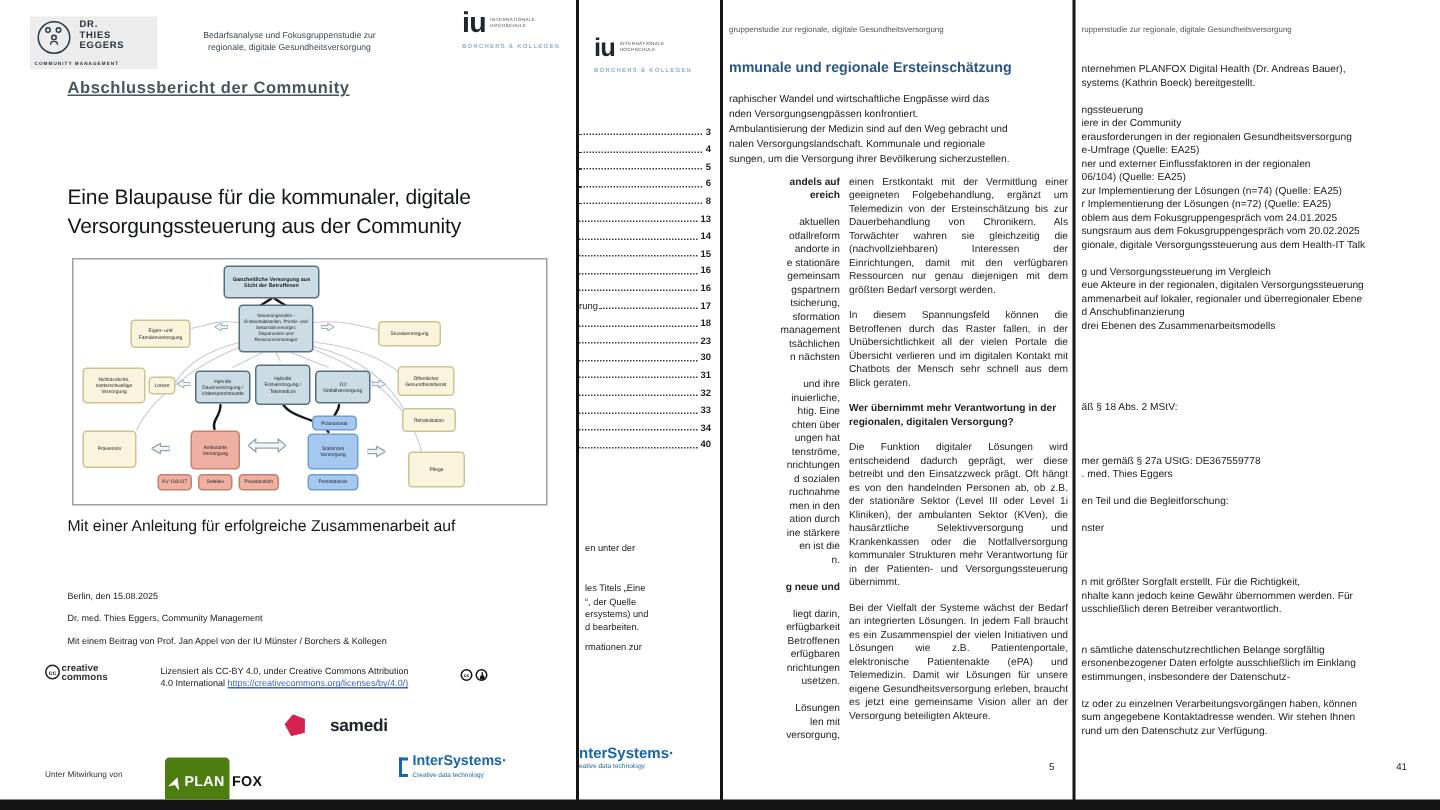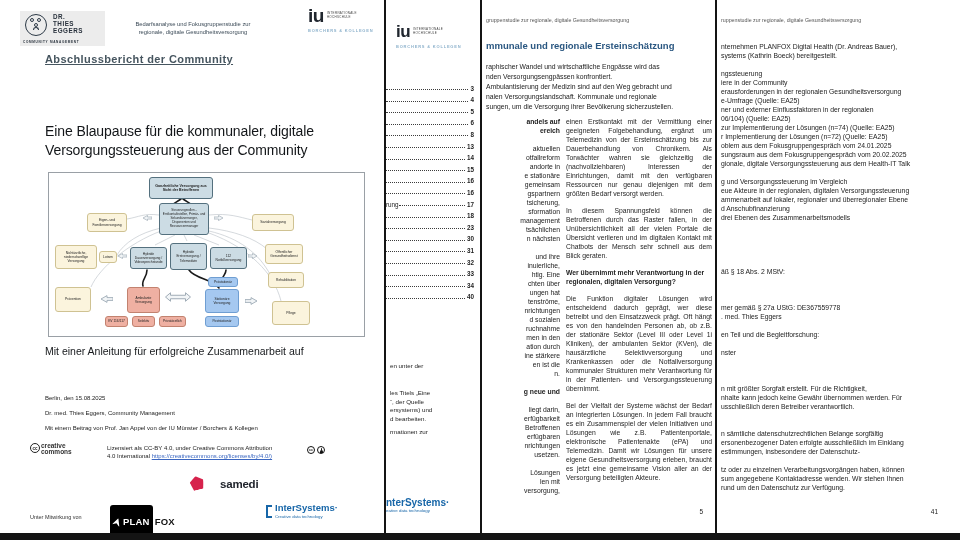--- a/index.html
+++ b/index.html
@@ -33,21 +33,21 @@
   .cc-circle{width:10px;height:10px;border:1.2px solid #222;border-radius:50%;font-size:4.5px;font-weight:bold;display:flex;align-items:center;justify-content:center;box-sizing:border-box;color:#222;}
   .cc-words{font-size:6.5px;line-height:6px;font-weight:bold;color:#333;margin-left:1px;}
   .license{left:107px;top:444px;font-size:6px;line-height:8px;color:#222;width:200px;}
   .license a{color:#3a66c0;text-decoration:underline;}
   .ccicons{left:307px;top:446px;display:flex;gap:2px;}
   .cc-sm{width:8px;height:8px;border:1px solid #111;border-radius:50%;box-sizing:border-box;position:relative;font-size:3.4px;font-weight:bold;display:flex;align-items:center;justify-content:center;}
   .by-head{position:absolute;left:2.6px;top:1.2px;width:1.8px;height:1.8px;border-radius:50%;background:#111;}
   .by-body{position:absolute;left:1.8px;top:3.4px;width:3.4px;height:2.4px;border-radius:2px 2px 0 0;background:#111;}
   .footer-label{left:30px;top:514px;font-size:5.5px;color:#333;}
   .planfox{left:110px;top:505px;display:flex;align-items:center;}
-  .pf-box{background:#000000;border-radius:3px;height:33px;display:flex;align-items:center;padding:0 3px;}
+  .pf-box{background:#4d7c0f;border-radius:3px;height:33px;display:flex;align-items:center;padding:0 3px;}
   .pf-ar{width:8px;height:8px;background:#fff;clip-path:polygon(0 100%,50% 0,100% 100%,50% 68%);margin-right:2px;transform:rotate(20deg);}
   .pf-plan{color:#fff;font-weight:bold;font-size:9.5px;letter-spacing:.2px;}
   .pf-fox{color:#111;font-weight:bold;font-size:9.5px;margin-left:2px;letter-spacing:.2px;}
   .samedi{left:190px;top:476px;display:flex;align-items:flex-end;gap:12px;}
   .sm-pent{width:14px;height:14px;background:#d6224c;clip-path:polygon(50% 0,100% 36%,83% 100%,17% 100%,0 36%);transform:rotate(-14deg);}
   .sm-text{font-weight:bold;font-size:11.5px;color:#20242c;margin-left:4px;letter-spacing:-.2px;}
   .intersys{left:266px;top:503px;display:flex;align-items:flex-start;}
   .is-mark{width:6px;height:13px;border-left:2.6px solid #1766a8;border-top:2.6px solid #1766a8;border-bottom:2.6px solid #1766a8;box-sizing:border-box;margin:2px 3px 0 0;}
   .is-name{font-weight:bold;font-size:9.5px;color:#1766a8;line-height:10px;}
   .is-tag{font-size:4.3px;color:#1766a8;margin-top:1px;}

